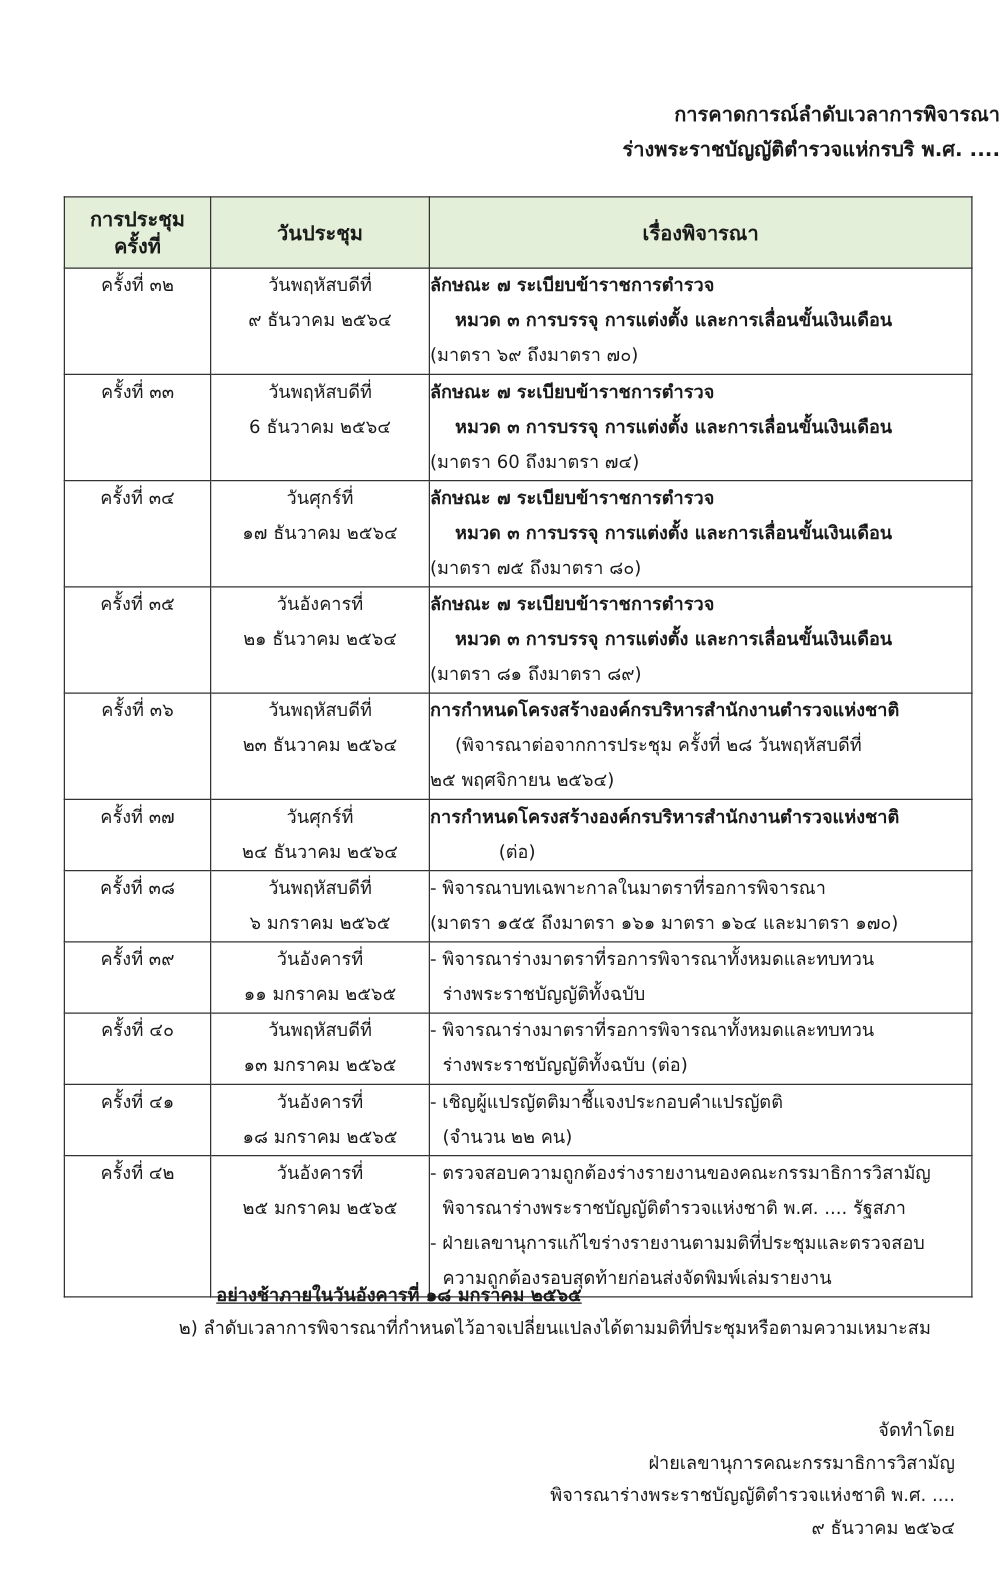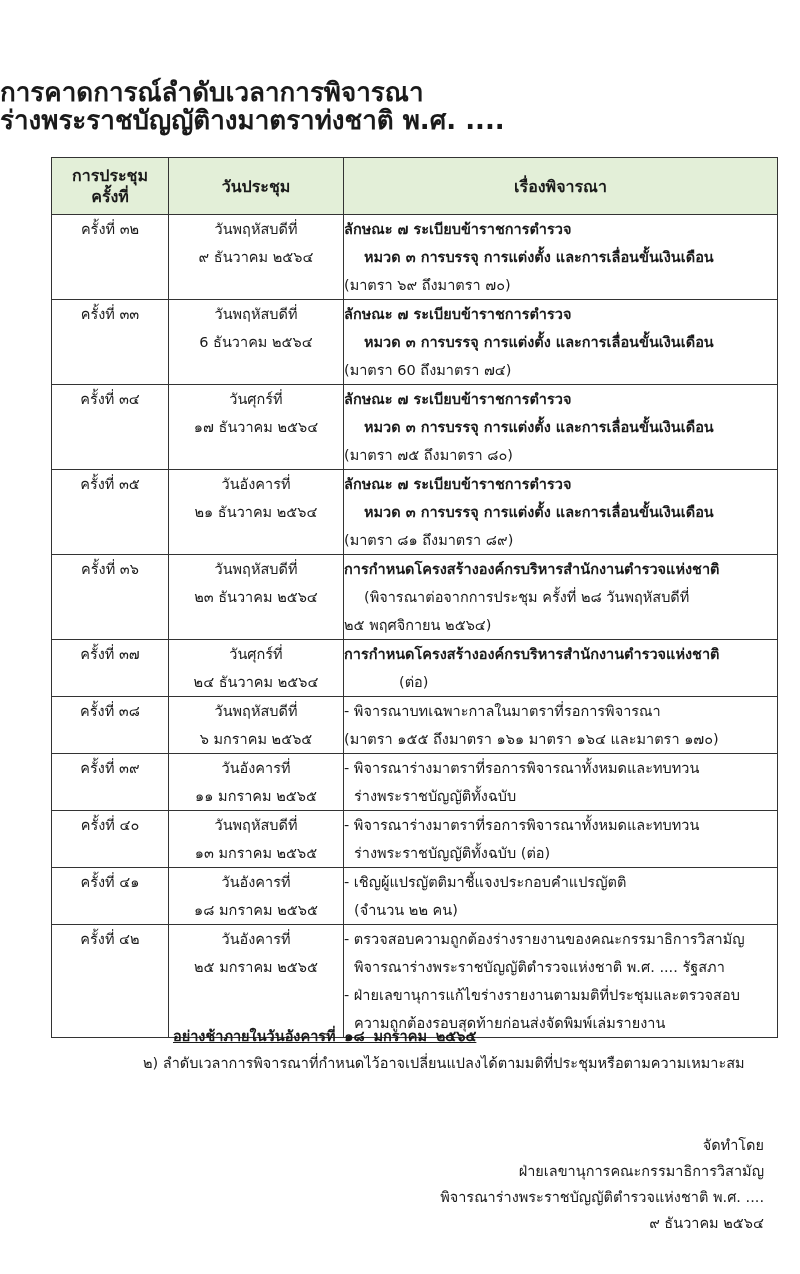--- a/index.html
+++ b/index.html
@@ -1,22 +1,22 @@
 <!DOCTYPE html>
 <html><head>
 <meta charset="utf-8">
 <style>
   html, body { margin: 0; padding: 0; background: #ffffff; }
   body {
     width: 800px; height: 1274px; position: relative; overflow: hidden;
     font-family: "DejaVu Sans", sans-serif; color: #1a1a1a;
   }
   .title {
-    position: absolute; left: 0; width: 800px; text-align: left;
-    font-weight: bold; font-size: 26px; line-height: 28px;
+    position: absolute; left: 0; width: 800px; text-align: right;
+    font-weight: bold; font-size: 16px; line-height: 28px;
   }
   .title.t1 { top: 78px; }
   .title.t2 { top: 106px; }
   table.sched {
     position: absolute; left: 51px; top: 157px; width: 726px;
     border-collapse: collapse; table-layout: fixed;
     font-size: 14.5px;
   }
   table.sched th, table.sched td {
     border: 1.5px solid #333; vertical-align: top; padding: 0;
@@ -34,32 +34,32 @@
   .bold { font-weight: bold; }
   .ind1 { padding-left: 20px; }
   .indc { }
   .ind2 { padding-left: 20px; }
   .note {
     position: absolute; left: 60px; top: 1024px; width: 720px;
     font-size: 14.5px; line-height: 26px;
   }
   .note .row { display: flex; }
   .note .lbl { width: 83px; }
-  .note .u { text-decoration: underline; font-weight: bold; padding-left: 113px; font-family: Liberation Mono, monospace; }
+  .note .u { text-decoration: underline; font-weight: bold; padding-left: 113px; }
   .note .n2 { padding-left: 83px; }
   .sign {
     position: absolute; right: 36px; top: 1132px; text-align: right;
     font-size: 14.5px; line-height: 26px;
   }
 </style>
 </head>
 <body>
 
 <div class="title t1">การคาดการณ์ลำดับเวลาการพิจารณา</div>
-<div class="title t2">ร่างพระราชบัญญัติางมาตราท่งชาติ พ.ศ. ....</div>
+<div class="title t2">ร่างพระราชบัญญัติตำรวจแห่กรบริ พ.ศ. ....</div>
 
 <table class="sched">
   <colgroup>
       <col class="c1">
       <col class="c2">
       <col class="c3">
     </colgroup>
   <thead>
     <tr>
       <th style="padding:0 14px;">การประชุม ครั้งที่</th>

